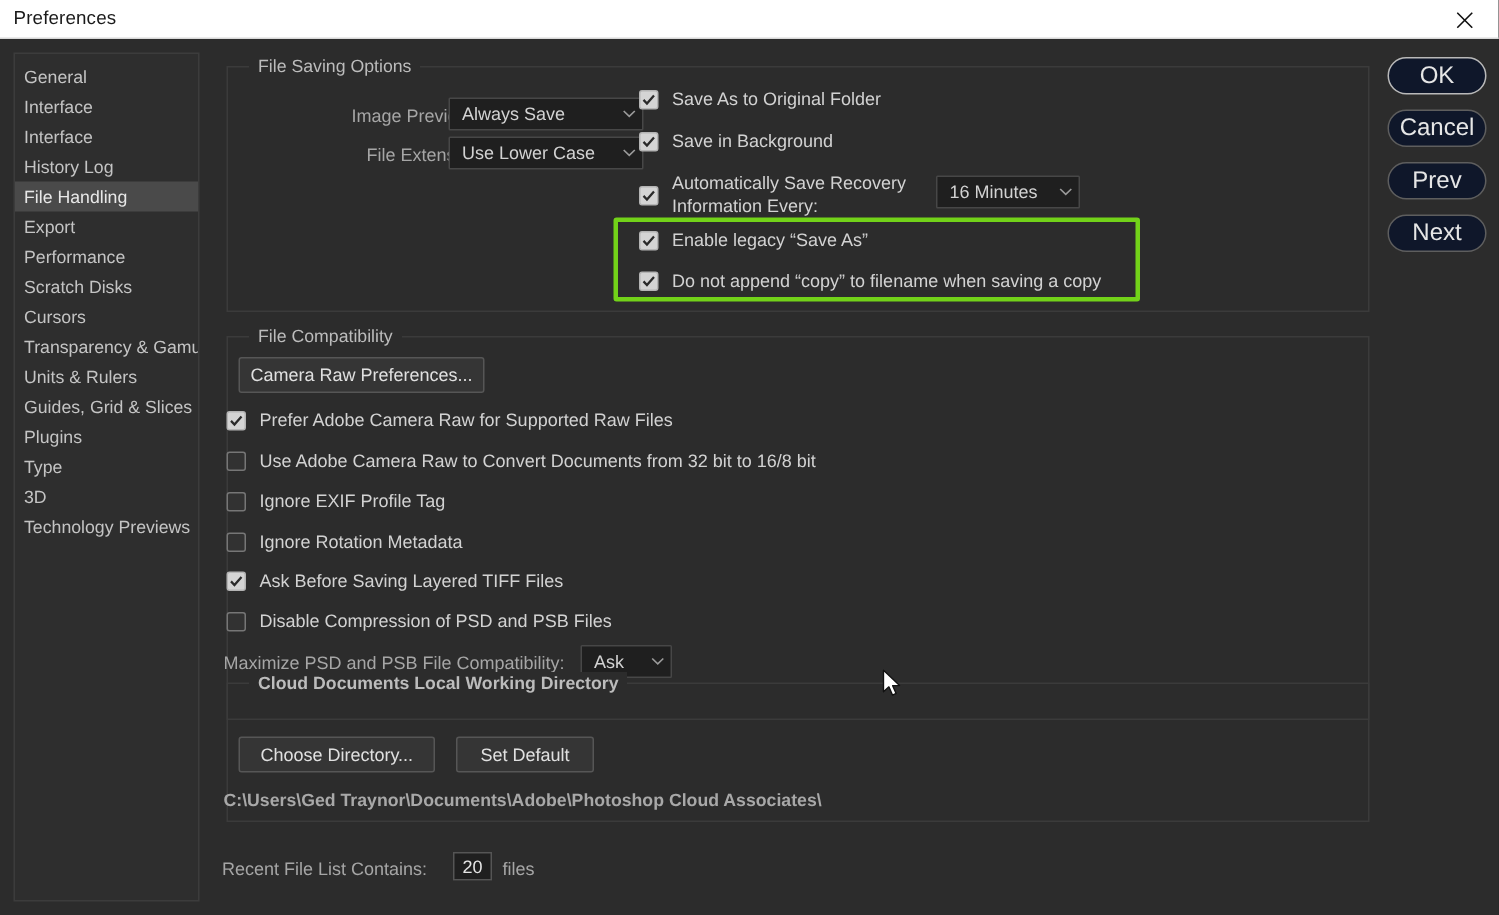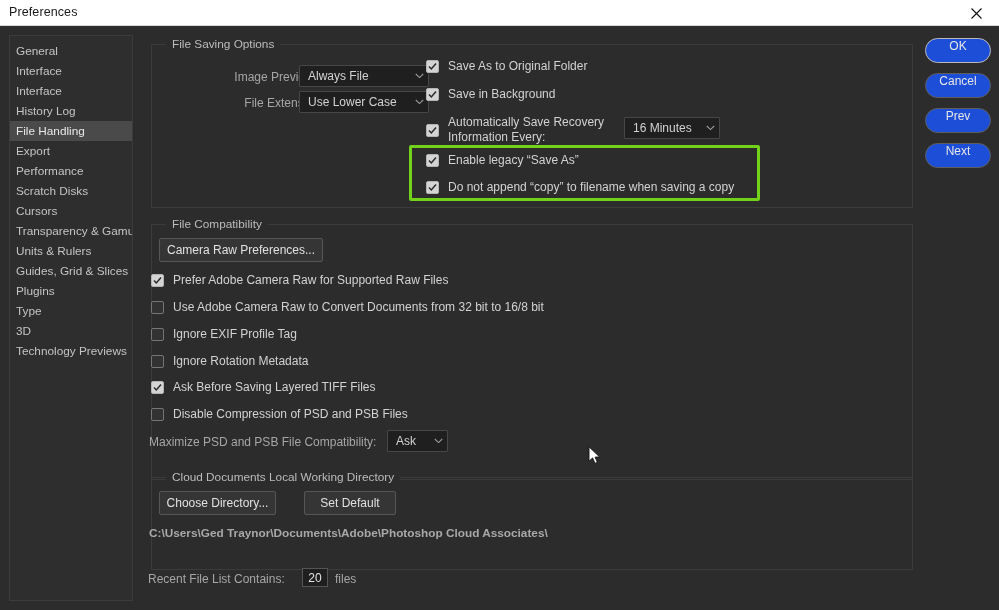--- a/index.html
+++ b/index.html
@@ -195,26 +195,26 @@
     pointer-events: none;
   }
 
   
   #actions { position: absolute; left: 925px; top: 0; width: 74px; }
   .action-btn {
     position: absolute;
     left: 0;
     width: 66px; height: 25px;
     border-radius: 13px;
-    background: #1d4ed8;
+    background: #0f172a;
     border: 1px solid #5e5e5e;
     display: flex;
-    align-items: flex-start;
+    align-items: center;
     justify-content: center;
-    font-size: 12px;
+    font-size: 16px;
     color: #e6e6e6;
     cursor: default;
   }
   .action-btn.primary { border-color: #b9b9b9; }
 
   
   #cursor { position: absolute; left: 588px; top: 420px; }
 </style>
 </head>
 <body>
@@ -254,21 +254,21 @@
   </div>
 
   <div id="content">
 
     <div class="group" style="left:8px; top:18px; width:762px; height:164px;">
       <div class="group-label">File Saving Options</div>
     </div>
 
     <div class="field-label right" style="left:30px; top:44px; width:150px;">Image Previews:</div>
     <div class="select" style="left:156px; top:39px; width:130px;">
-      <span class="sel-text">Always File</span>
+      <span class="sel-text">Always Save</span>
       <span class="chev">
         <svg width="9" height="6" viewBox="0 0 9 6">
             <path d="M0.8 1 L4.5 4.6 L8.2 1" fill="none" stroke="#9a9a9a" stroke-width="1.1"></path>
           </svg>
       </span>
     </div>
 
     <div class="field-label right" style="left:30px; top:70px; width:150px;">File Extension:</div>
     <div class="select" style="left:156px; top:65px; width:130px;">
       <span class="sel-text">Use Lower Case</span>
@@ -385,25 +385,25 @@
     <div class="field-label" style="left:6px; top:409px;">Maximize PSD and PSB File Compatibility:</div>
     <div class="select" style="left:244px; top:404px; width:61px;">
       <span class="sel-text">Ask</span>
       <span class="chev">
         <svg width="9" height="6" viewBox="0 0 9 6">
             <path d="M0.8 1 L4.5 4.6 L8.2 1" fill="none" stroke="#9a9a9a" stroke-width="1.1"></path>
           </svg>
       </span>
     </div>
 
-    <div class="group" style="left:8px; top:451px; width:762px; height:93px;">
+    <div class="group" style="left:8px; top:429px; width:762px; height:93px;font-weight:bold;">
       <div class="group-label">Cloud Documents Local Working Directory</div>
     </div>
 
-    <div class="pushbtn" style="left:16px; top:465px; width:117px;">
+    <div class="pushbtn" style="left:16px; top:465px; width:131px;">
       <span>Choose Directory...</span>
     </div>
     <div class="pushbtn" style="left:161px; top:465px; width:92px;">
       <span>Set Default</span>
     </div>
 
     <div class="pathtext" style="left:6px; top:500px;font-weight:bold;">C:\Users\Ged Traynor\Documents\Adobe\Photoshop Cloud Associates\</div>
 
     <div class="field-label" style="left:5px; top:546px;">Recent File List Contains:</div>
     <div class="numbox" style="left:159px; top:542px; width:26px;">20</div>

